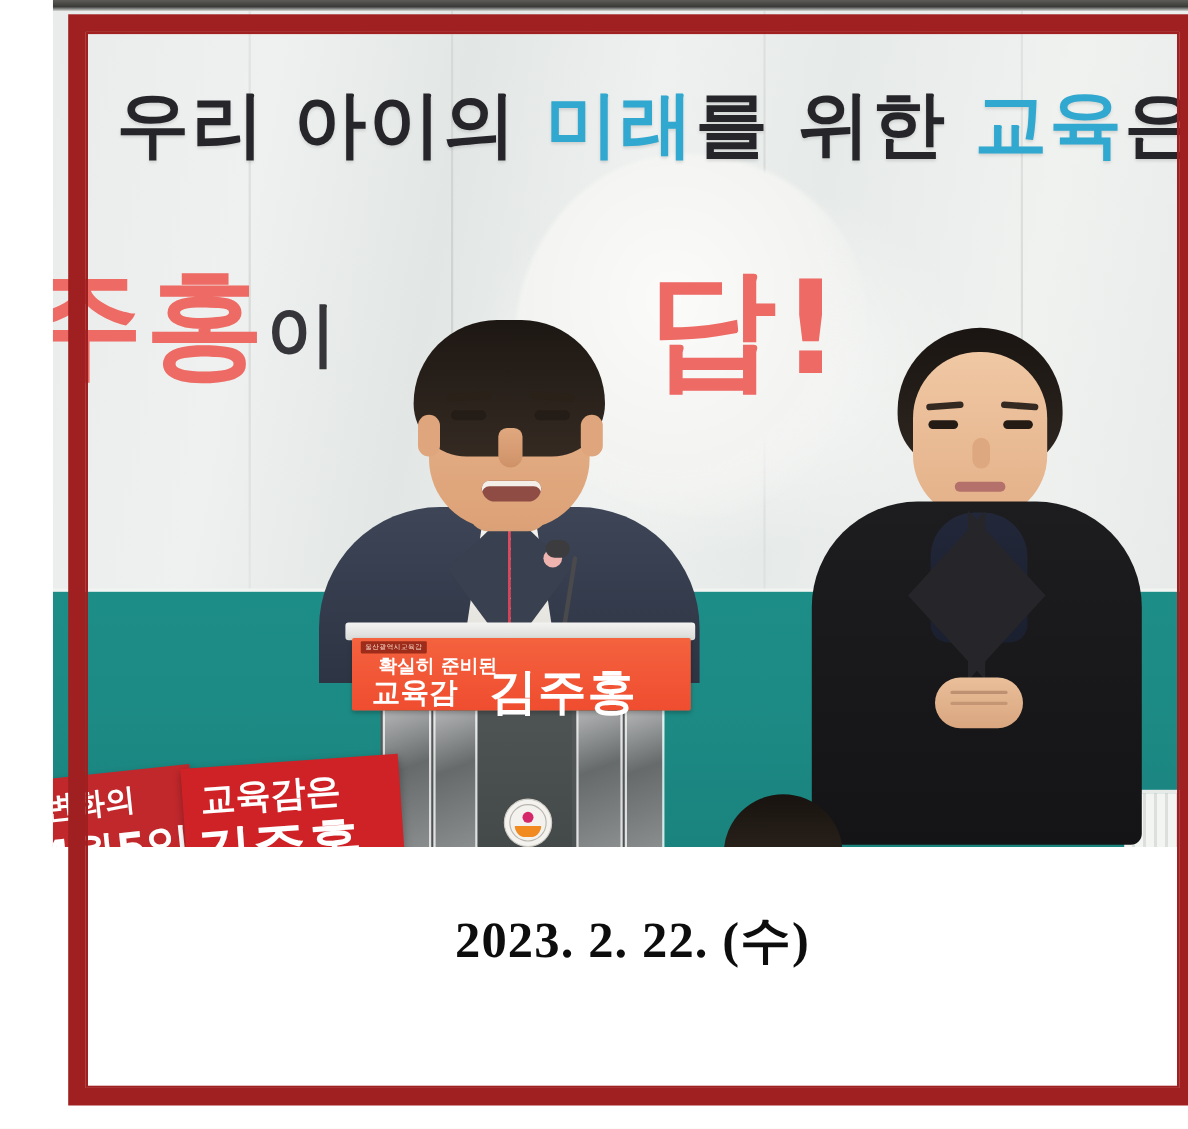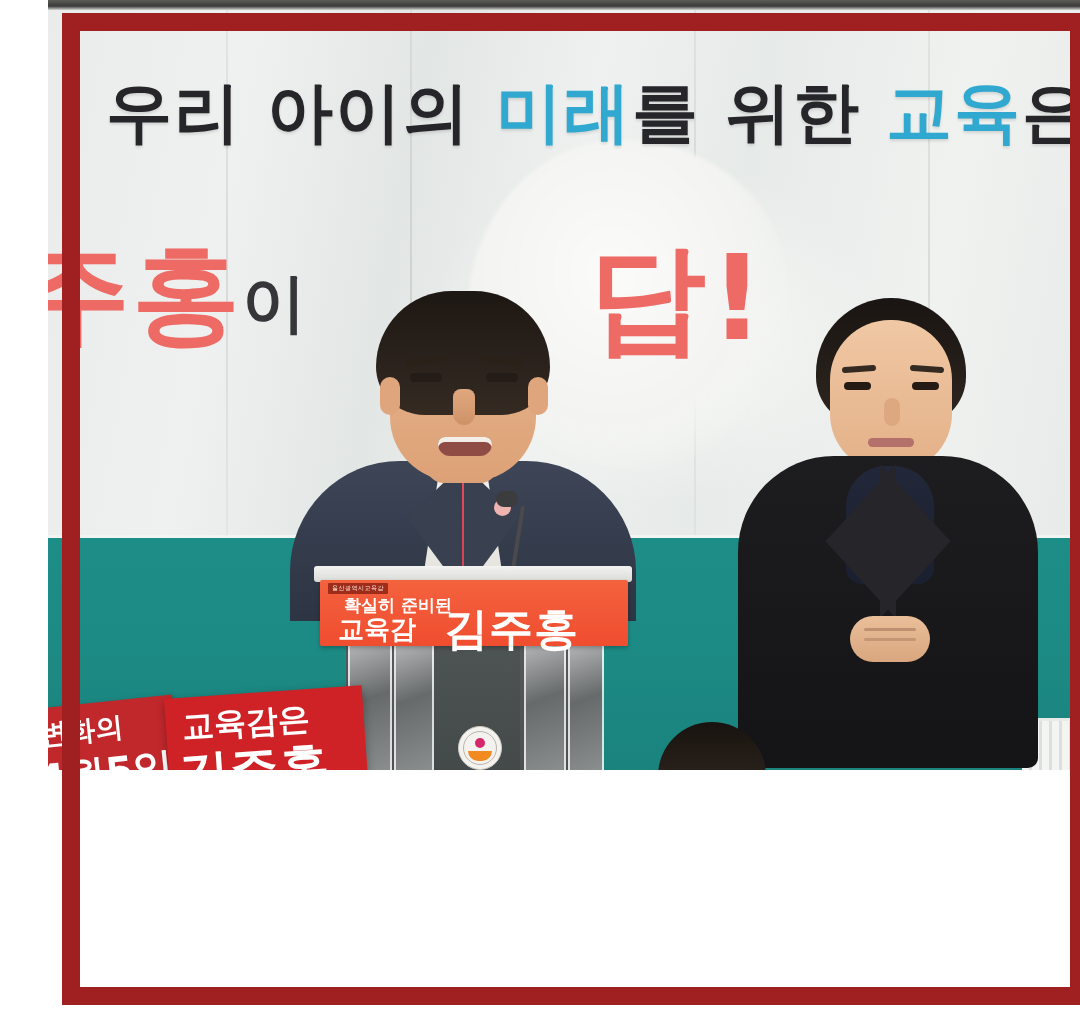--- a/index.html
+++ b/index.html
@@ -370,18 +370,19 @@
       <div class="pl-bot">4월5일</div>
     </div>
     <div class="placard-b">
       <div class="pl-top">교육감은</div>
       <div class="pl-bot">김주홍</div>
     </div>
 
   </div>
 
   <div class="caption">
+    <div class="cap-date">2023. 2. 22. (수)</div>
   </div>
 
   <div class="frame"></div>
   <div class="frame-inner-line"></div>
 
 </div>
 
 </body></html>

